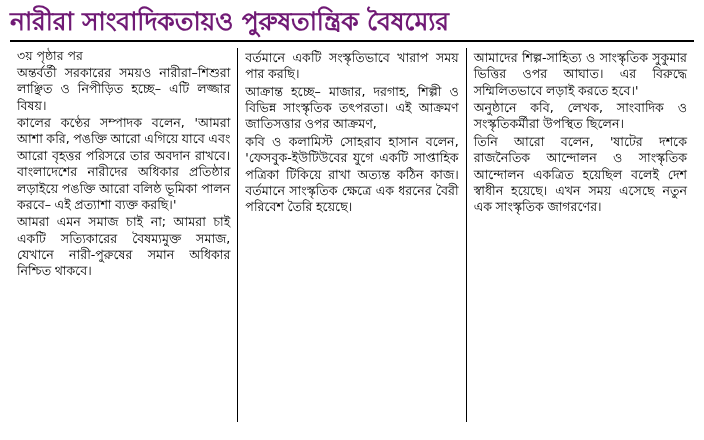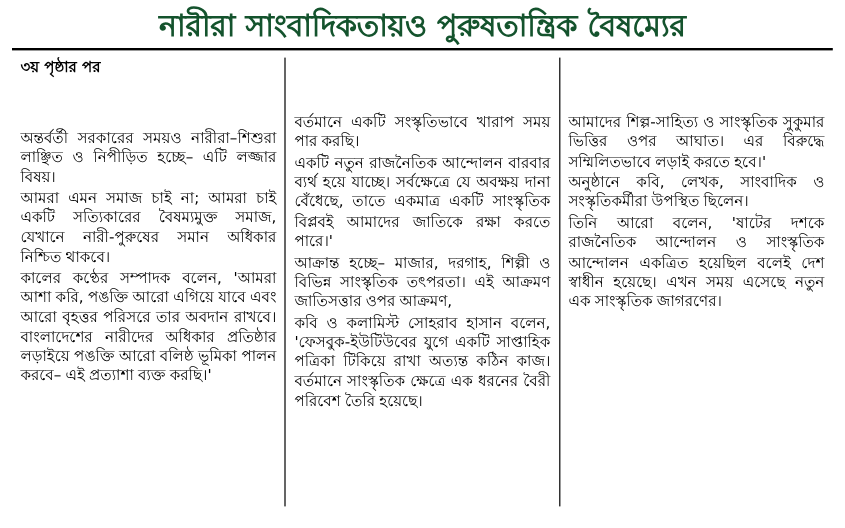--- a/index.html
+++ b/index.html
@@ -16,28 +16,28 @@
   }
   .page {
     position: relative;
     width: 704px;
     height: 440px;
     box-sizing: border-box;
     padding: 6px 10px 4px 10px;
     background: #ffffff;
   }
   .headline {
-    text-align: center;
+    text-align: left;
     font-family: "DejaVu Sans", sans-serif;
     font-weight: bold;
     font-size: 25px;
     line-height: 1.12;
     letter-spacing: -0.2px;
     margin: 2px 0 4px 0;
-    color: #14532d;
+    color: #701a75;
   }
   .rule {
     border: 0;
     border-top: 2px solid #000;
     margin: 2px 0 6px 0;
   }
   .columns {
     display: flex;
     flex-direction: row;
     align-items: stretch;
@@ -46,37 +46,36 @@
   .col {
     flex: 1 1 0;
     padding: 0 7px;
     box-sizing: border-box;
     position: relative;
   }
   .col + .col {
     border-left: 1px solid #000;
   }
   .kicker {
-    font-weight: bold;
+    font-weight: normal;
     font-size: 12.5px;
     margin-bottom: 2px;
     line-height: 1.2;
   }
   p.para {
     margin: 0 0 1px 0;
     font-size: 12.6px;
     line-height: 1.30;
     text-align: justify;
     text-justify: inter-word;
     word-spacing: -0.5px;
     hyphens: none;
   }
   p.para.first {
     text-indent: 0;
-    margin-top: 44px;
   }
   p.para.indent {
     text-indent: 0;
   }
   .spacer-top {
     height: 2px;
   }
 </style>
 </head>
 <body>
@@ -84,28 +83,27 @@
 <div class="page">
 
   <h1 class="headline">নারীরা সাংবাদিকতায়ও পুরুষতান্ত্রিক বৈষম্যের</h1>
   <hr class="rule">
 
   <div class="columns">
 
     <div class="col">
       <div class="kicker">৩য় পৃষ্ঠার পর</div>
       <p class="para first">অন্তর্বর্তী সরকারের সময়ও নারীরা–শিশুরা লাঞ্ছিত ও নিপীড়িত হচ্ছে– এটি লজ্জার বিষয়।</p>
+      <p class="para indent">কালের কণ্ঠের সম্পাদক বলেন, 'আমরা আশা করি, পঙক্তি আরো এগিয়ে যাবে এবং আরো বৃহত্তর পরিসরে তার অবদান রাখবে। বাংলাদেশের নারীদের অধিকার প্রতিষ্ঠার লড়াইয়ে পঙক্তি আরো বলিষ্ঠ ভূমিকা পালন করবে– এই প্রত্যাশা ব্যক্ত করছি।'</p>
       <p class="para indent">আমরা এমন সমাজ চাই না; আমরা চাই একটি সত্যিকারের বৈষম্যমুক্ত সমাজ, যেখানে নারী-পুরুষের সমান অধিকার নিশ্চিত থাকবে।</p>
-      <p class="para indent">কালের কণ্ঠের সম্পাদক বলেন, 'আমরা আশা করি, পঙক্তি আরো এগিয়ে যাবে এবং আরো বৃহত্তর পরিসরে তার অবদান রাখবে। বাংলাদেশের নারীদের অধিকার প্রতিষ্ঠার লড়াইয়ে পঙক্তি আরো বলিষ্ঠ ভূমিকা পালন করবে– এই প্রত্যাশা ব্যক্ত করছি।'</p>
     </div>
 
     <div class="col">
       <div class="spacer-top"></div>
       <p class="para first">বর্তমানে একটি সংস্কৃতিভাবে খারাপ সময় পার করছি।</p>
-      <p class="para indent">একটি নতুন রাজনৈতিক আন্দোলন বারবার ব্যর্থ হয়ে যাচ্ছে। সর্বক্ষেত্রে যে অবক্ষয় দানা বেঁধেছে, তাতে একমাত্র একটি সাংস্কৃতিক বিপ্লবই আমাদের জাতিকে রক্ষা করতে পারে।'</p>
       <p class="para indent">আক্রান্ত হচ্ছে– মাজার, দরগাহ, শিল্পী ও বিভিন্ন সাংস্কৃতিক তৎপরতা। এই আক্রমণ জাতিসত্তার ওপর আক্রমণ,</p>
       <p class="para indent">কবি ও কলামিস্ট সোহরাব হাসান বলেন, 'ফেসবুক-ইউটিউবের যুগে একটি সাপ্তাহিক পত্রিকা টিকিয়ে রাখা অত্যন্ত কঠিন কাজ। বর্তমানে সাংস্কৃতিক ক্ষেত্রে এক ধরনের বৈরী পরিবেশ তৈরি হয়েছে।</p>
     </div>
 
     <div class="col">
       <div class="spacer-top"></div>
       <p class="para first">আমাদের শিল্প-সাহিত্য ও সাংস্কৃতিক সুকুমার ভিত্তির ওপর আঘাত। এর বিরুদ্ধে সম্মিলিতভাবে লড়াই করতে হবে।'</p>
       <p class="para indent">অনুষ্ঠানে কবি, লেখক, সাংবাদিক ও সংস্কৃতিকর্মীরা উপস্থিত ছিলেন।</p>
       <p class="para indent">তিনি আরো বলেন, 'ষাটের দশকে রাজনৈতিক আন্দোলন ও সাংস্কৃতিক আন্দোলন একত্রিত হয়েছিল বলেই দেশ স্বাধীন হয়েছে। এখন সময় এসেছে নতুন এক সাংস্কৃতিক জাগরণের।</p>
     </div>

